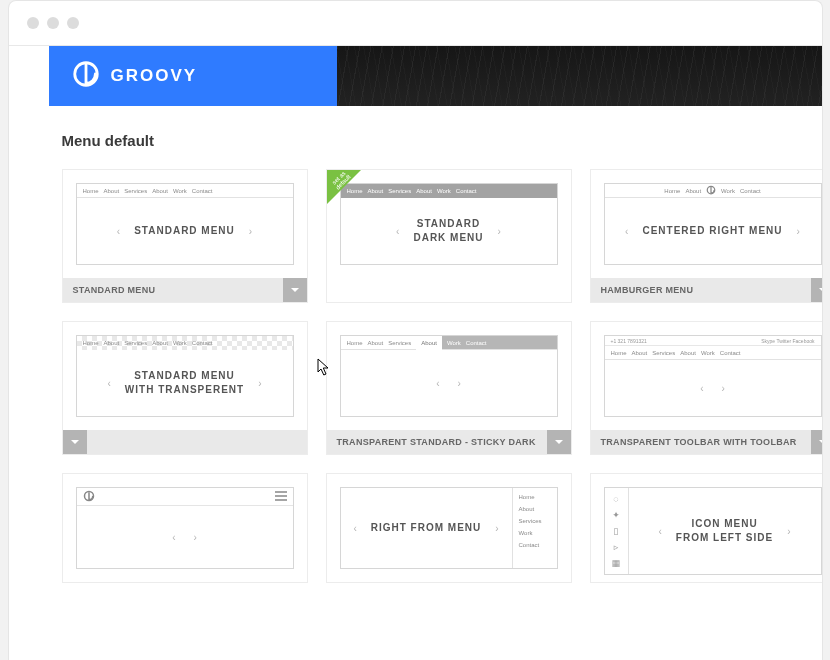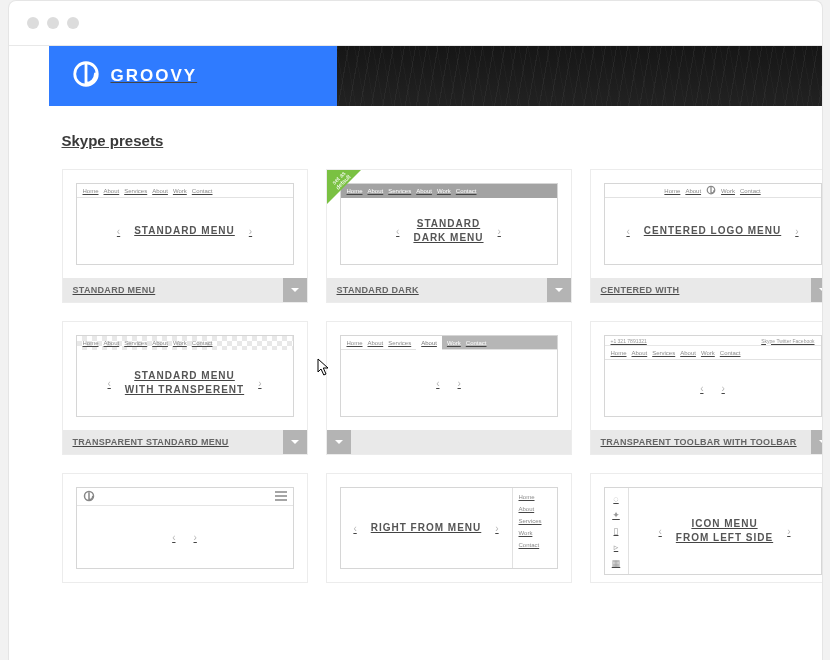--- a/index.html
+++ b/index.html
@@ -33,21 +33,20 @@
   }
   .traffic-dot {
     width: 12px; height: 12px; border-radius: 50%;
     background: #dcdcdc; margin-right: 8px;
   }
 
   .content-wrap {
     padding: 0 0 0 40px;
     height: calc(100% - 45px);
     overflow: hidden;
-    text-decoration: underline;
   }
 
   
   .hero {
     display: flex;
     height: 60px;
     position: relative;
     overflow: hidden;
   }
   .hero-brand {
@@ -266,21 +265,21 @@
           <svg viewBox="0 0 32 32">
               <circle cx="16" cy="16" r="12" fill="none" stroke="#fff" stroke-width="3"></circle>
               <path d="M16 6 v20 a10 10 0 0 0 10 -10" fill="none" stroke="#fff" stroke-width="3" stroke-linecap="round"></path>
             </svg>
         </span>
         <span class="brand-text">GROOVY</span>
       </div>
       <div class="hero-image"></div>
     </div>
 
-    <div class="section-title">Skype presets</div>
+    <div class="section-title">Menu default</div>
 
     <div class="grid">
 
       <div class="preset" style="position:relative">
         <div class="preview">
           <div class="thumb">
             <div class="thumb-nav">
                 <span>Home</span>
                 <span>About</span>
                 <span>Services</span>
@@ -318,53 +317,45 @@
                 <span>About</span>
                 <span>Work</span>
                 <span>Contact</span>
               </div>
             <div class="thumb-body">
               <span class="arrow">‹</span>
               <div class="thumb-title">STANDARD<br>DARK MENU</div>
               <span class="arrow">›</span>
             </div>
           </div>
-        </div>
-        <div class="caption">
-          <div class="caption-label">STANDARD DARK</div>
-          <div class="dropdown">
-              <svg viewBox="0 0 10 10">
-                <path d="M1 3 L5 7 L9 3 Z"></path>
-              </svg>
-            </div>
         </div>
       </div>
 
       <div class="preset">
         <div class="preview">
           <div class="thumb">
             <div class="thumb-nav center">
               <span>Home</span>
               <span>About</span>
               <span class="nav-logo"><svg viewBox="0 0 32 32">
                     <circle cx="16" cy="16" r="12" fill="none" stroke="#888" stroke-width="4"></circle>
                     <path d="M16 6v20a10 10 0 0 0 10-10" fill="none" stroke="#888" stroke-width="4"></path>
                   </svg></span>
               <span>Work</span>
               <span>Contact</span>
             </div>
             <div class="thumb-body">
               <span class="arrow">‹</span>
-              <div class="thumb-title">CENTERED LOGO MENU</div>
+              <div class="thumb-title">CENTERED RIGHT MENU</div>
               <span class="arrow">›</span>
             </div>
           </div>
         </div>
         <div class="caption">
-          <div class="caption-label">CENTERED WITH</div>
+          <div class="caption-label">HAMBURGER MENU</div>
           <div class="dropdown">
               <svg viewBox="0 0 10 10">
                 <path d="M1 3 L5 7 L9 3 Z"></path>
               </svg>
             </div>
         </div>
       </div>
 
       <div class="preset" style="position:relative">
         <div class="preview">
@@ -378,21 +369,20 @@
                 <span>Contact</span>
               </div>
             <div class="thumb-body">
               <span class="arrow">‹</span>
               <div class="thumb-title">STANDARD MENU<br>WITH TRANSPERENT</div>
               <span class="arrow">›</span>
             </div>
           </div>
         </div>
         <div class="caption">
-          <div class="caption-label">TRANSPARENT STANDARD MENU</div>
           <div class="dropdown">
               <svg viewBox="0 0 10 10">
                 <path d="M1 3 L5 7 L9 3 Z"></path>
               </svg>
             </div>
         </div>
         <div class="cursor" style="left:254px; top:36px;">
           <svg viewBox="0 0 14 18">
               <path d="M1 1 L1 14 L4 11 L6.8 17 L9 16 L6.3 10 L11 10 Z" fill="#fff" stroke="#000" stroke-width="1"></path>
             </svg>
@@ -410,20 +400,21 @@
               <span style="color:#fff">Work</span>
               <span style="color:#fff">Contact</span>
             </div>
             <div class="thumb-body">
               <span class="arrow">‹</span>
               <span class="arrow">›</span>
             </div>
           </div>
         </div>
         <div class="caption">
+          <div class="caption-label">TRANSPARENT STANDARD - STICKY DARK</div>
           <div class="dropdown">
               <svg viewBox="0 0 10 10">
                 <path d="M1 3 L5 7 L9 3 Z"></path>
               </svg>
             </div>
         </div>
       </div>
 
       <div class="preset">
         <div class="preview">

